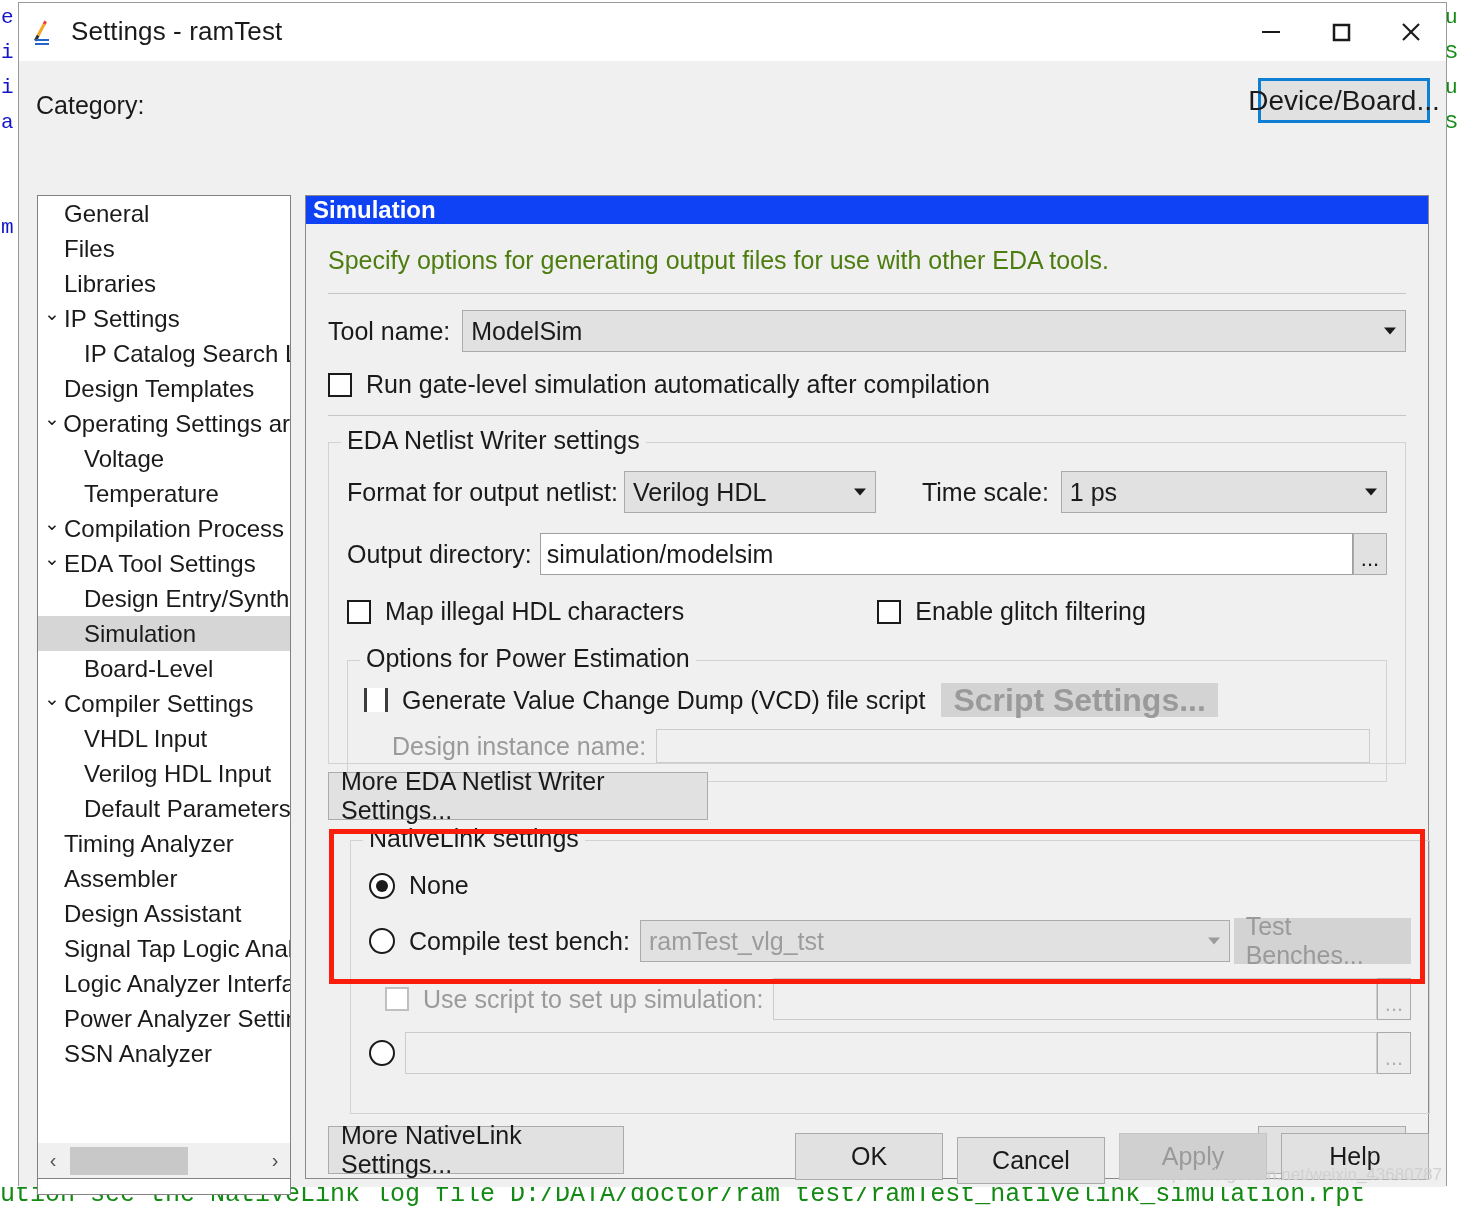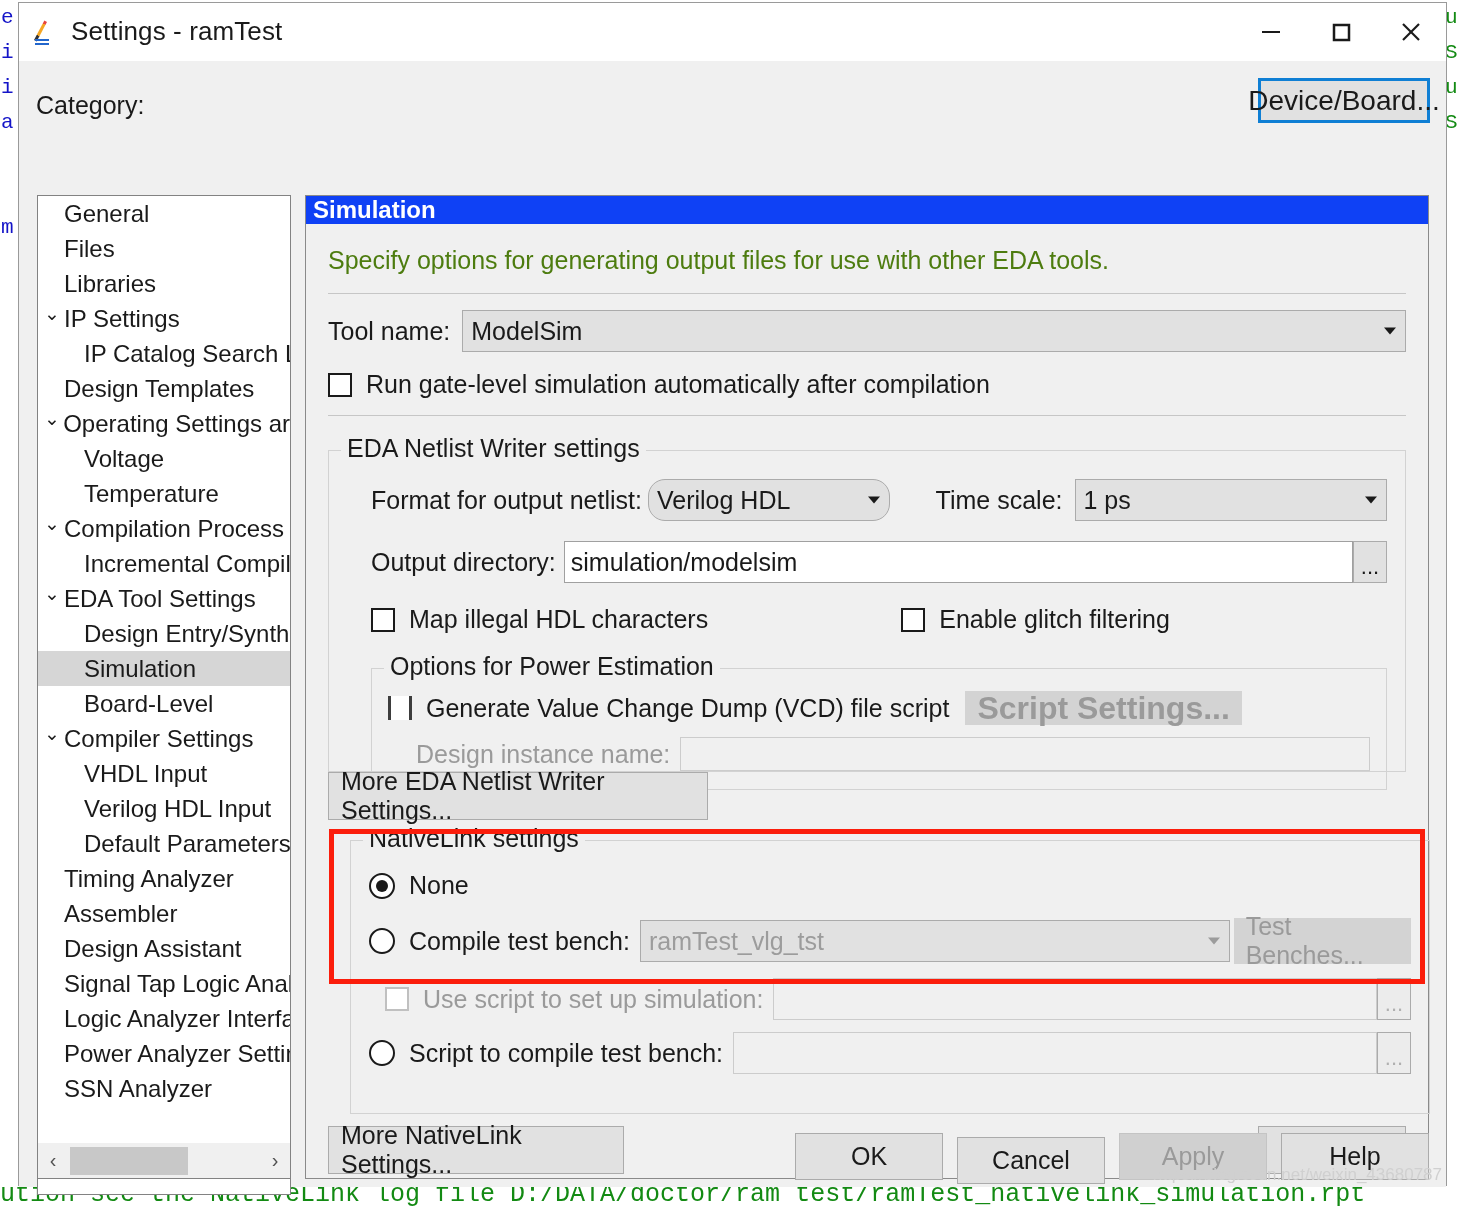--- a/index.html
+++ b/index.html
@@ -430,23 +430,20 @@
         <div class="tree-item lvl1">
           <span>Voltage</span>
         </div>
         <div class="tree-item lvl1">
           <span>Temperature</span>
         </div>
         <div class="tree-item exp">
           <span class="chev" style="position: relative; top: -5px;">⌄</span>
           <span>Compilation Process</span>
         </div>
-        <div class="tree-item lvl1">
-          <span>Incremental Compil</span>
-        </div>
         <div class="tree-item exp">
           <span class="chev" style="position: relative; top: -5px;">⌄</span>
           <span>EDA Tool Settings</span>
         </div>
         <div class="tree-item lvl1">
           <span>Design Entry/Synth</span>
         </div>
         <div class="tree-item lvl1 sel">
           <span>Simulation</span>
         </div>
@@ -509,26 +506,26 @@
         </div>
       </div>
 
       <div class="row" style="margin-top:18px;">
         <div class="cbox"></div>
         <div class="lbl" style="margin-left:14px;">Run gate-level simulation automatically after compilation</div>
       </div>
 
       <div class="hr" style="margin-top:16px;"></div>
 
-      <div class="group" style="margin-top:34px; height:320px;padding-left:24px;">
+      <div class="group" style="margin-top:26px; height:320px;">
         <div class="gtitle">EDA Netlist Writer settings</div>
 
         <div class="row" style="margin-top:28px; padding:0 18px;">
           <div class="lbl">Format for output netlist:</div>
-          <div class="combo" style="width:252px; margin-left:6px;border-radius:17px;">
+          <div class="combo" style="width:252px; margin-left:6px;">
             <span>Verilog HDL</span>
             <span class="arrow"></span>
           </div>
           <div class="lbl" style="margin-left:46px;">Time scale:</div>
           <div class="combo" style="width:326px; margin-left:12px;">
             <span>1 ps</span>
             <span class="arrow"></span>
           </div>
         </div>
 
@@ -587,21 +584,20 @@
           <div class="cbox dis" style="margin-left:16px;"></div>
           <div class="lbl dim" style="margin-left:14px;">Use script to set up simulation:</div>
           <div class="textbox dis" style="flex:1; margin-left:10px;">
             <span></span>
           </div>
           <div class="browse dis">...</div>
         </div>
 
         <div class="row" style="margin-top:12px; padding:0 18px;">
           <div class="radio"></div>
-          <div class="lbl" style="margin-left:14px;">Script to compile test bench:</div>
           <div class="textbox dis" style="flex:1; margin-left:10px;">
             <span></span>
           </div>
           <div class="browse dis">...</div>
         </div>
       </div>
 
       <div class="btn" style="position:absolute; left:22px; top:930px; width:296px; height:48px;">More NativeLink Settings...</div>
       <div class="btn" style="position:absolute; right:22px; top:930px; width:148px; height:48px;">Reset</div>
     </div>

